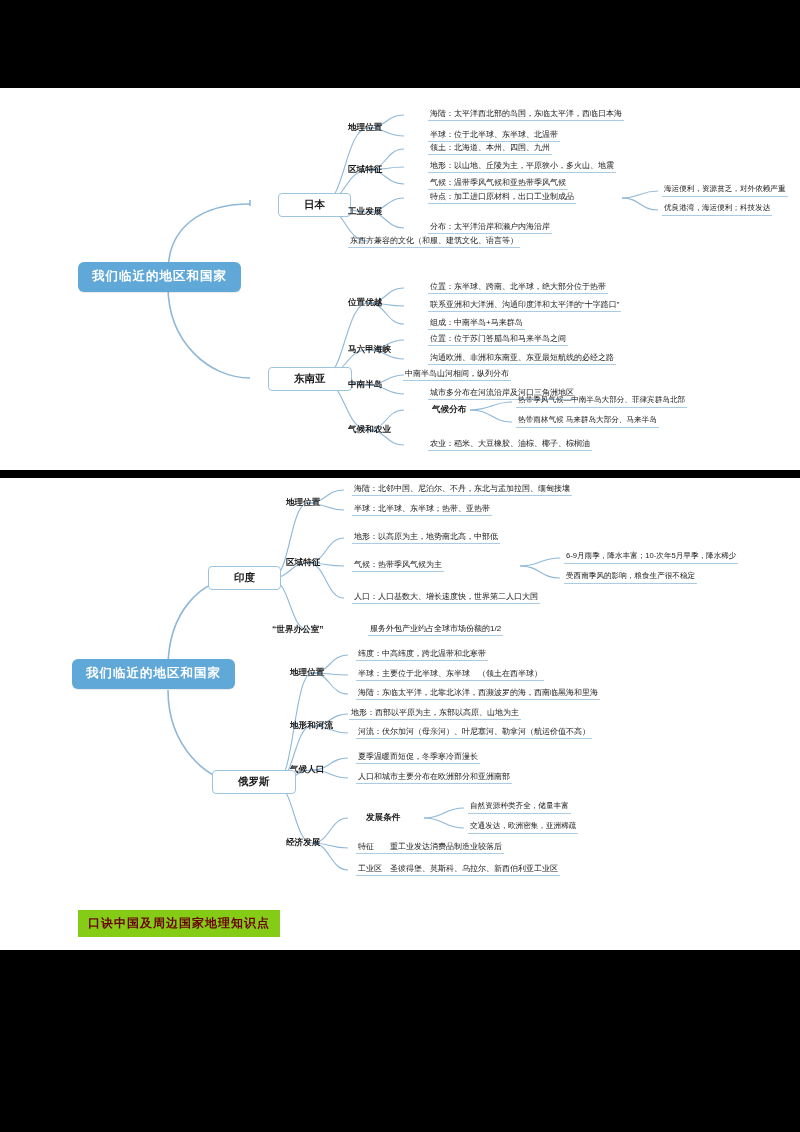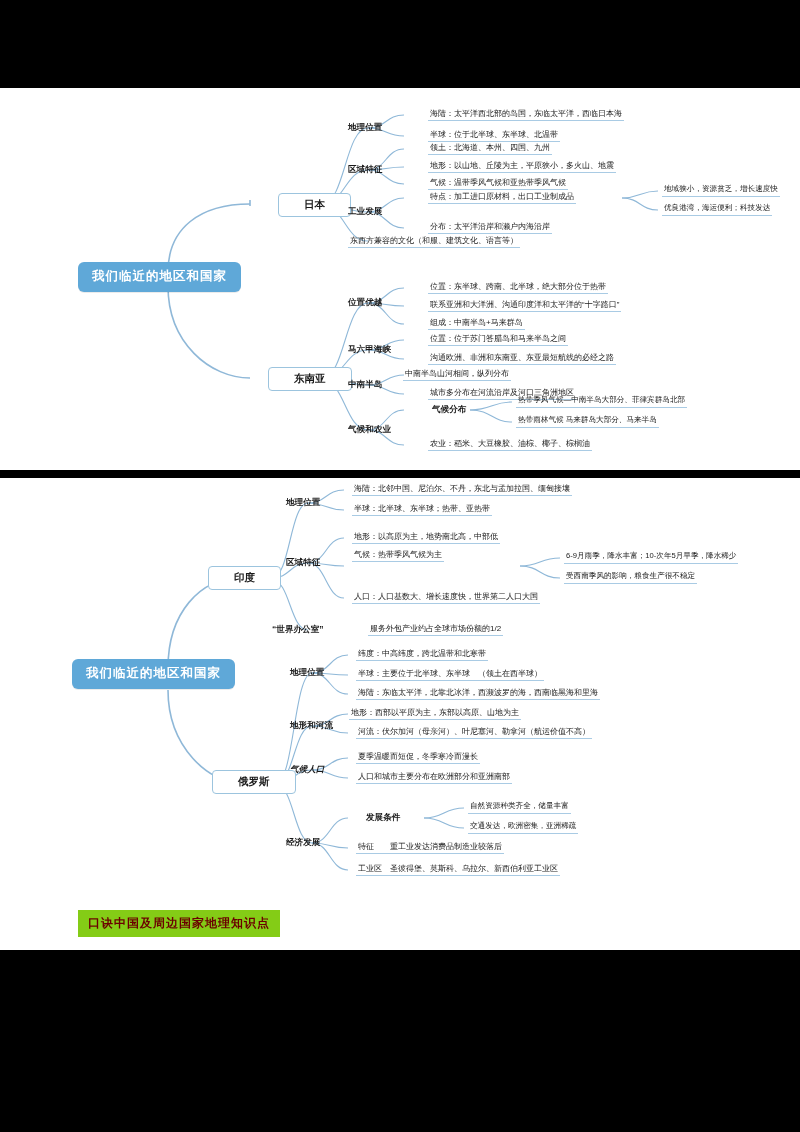--- a/index.html
+++ b/index.html
@@ -121,21 +121,21 @@
     <div class="node l3" style="left:428px;top:42px;">半球：位于北半球、东半球、北温带</div>
 
     <div class="node l2" style="left:348px;top:77px;">区域特征</div>
     <div class="node l3" style="left:428px;top:55px;">领土：北海道、本州、四国、九州</div>
     <div class="node l3" style="left:428px;top:73px;">地形：以山地、丘陵为主，平原狭小，多火山、地震</div>
     <div class="node l3" style="left:428px;top:90px;">气候：温带季风气候和亚热带季风气候</div>
 
     <div class="node l2" style="left:348px;top:119px;">工业发展</div>
     <div class="node l3" style="left:428px;top:104px;">特点：加工进口原材料，出口工业制成品</div>
     <div class="node l3" style="left:428px;top:134px;">分布：太平洋沿岸和濑户内海沿岸</div>
-    <div class="node l4" style="left:662px;top:97px;">地域狭小，资源贫乏，增长速度快</div>
+    <div class="node l4" style="left:662px;top:97px;">海运便利，资源贫乏，对外依赖严重</div>
     <div class="node l4" style="left:662px;top:116px;">优良港湾，海运便利；科技发达</div>
 
     <div class="node l3" style="left:348px;top:148px;">东西方兼容的文化（和服、建筑文化、语言等）</div>
 
     <div class="node l2" style="left:348px;top:210px;">位置优越</div>
     <div class="node l3" style="left:428px;top:194px;">位置：东半球、跨南、北半球，绝大部分位于热带</div>
     <div class="node l3" style="left:428px;top:212px;">联系亚洲和大洋洲、沟通印度洋和太平洋的“十字路口”</div>
     <div class="node l3" style="left:428px;top:230px;">组成：中南半岛+马来群岛</div>
 
     <div class="node l2" style="left:348px;top:257px;">马六甲海峡</div>
@@ -201,38 +201,38 @@
 
     <div class="node l1" style="left:208px;top:88px;">印度</div>
     <div class="node l1" style="left:212px;top:292px;">俄罗斯</div>
 
     <div class="node l2" style="left:286px;top:20px;">地理位置</div>
     <div class="node l3" style="left:352px;top:6px;">海陆：北邻中国、尼泊尔、不丹，东北与孟加拉国、缅甸接壤</div>
     <div class="node l3" style="left:352px;top:26px;">半球：北半球、东半球；热带、亚热带</div>
 
     <div class="node l2" style="left:286px;top:80px;">区域特征</div>
     <div class="node l3" style="left:352px;top:54px;">地形：以高原为主，地势南北高，中部低</div>
-    <div class="node l3" style="left:352px;top:72px;">气候：热带季风气候为主</div>
+    <div class="node l3" style="left:352px;top:82px;">气候：热带季风气候为主</div>
     <div class="node l3" style="left:352px;top:114px;">人口：人口基数大、增长速度快，世界第二人口大国</div>
     <div class="node l4" style="left:564px;top:74px;">6-9月雨季，降水丰富；10-次年5月旱季，降水稀少</div>
     <div class="node l4" style="left:564px;top:94px;">受西南季风的影响，粮食生产很不稳定</div>
 
     <div class="node l2" style="left:272px;top:147px;">“世界办公室”</div>
     <div class="node l3" style="left:368px;top:146px;">服务外包产业约占全球市场份额的1/2</div>
 
     <div class="node l2" style="left:290px;top:190px;">地理位置</div>
     <div class="node l3" style="left:356px;top:171px;">纬度：中高纬度，跨北温带和北寒带</div>
     <div class="node l3" style="left:356px;top:191px;">半球：主要位于北半球、东半球　（领土在西半球）</div>
     <div class="node l3" style="left:356px;top:210px;">海陆：东临太平洋，北靠北冰洋，西濒波罗的海，西南临黑海和里海</div>
 
     <div class="node l2" style="left:290px;top:243px;">地形和河流</div>
     <div class="node l3" style="left:349px;top:230px;">地形：西部以平原为主，东部以高原、山地为主</div>
     <div class="node l3" style="left:356px;top:249px;">河流：伏尔加河（母亲河）、叶尼塞河、勒拿河（航运价值不高）</div>
 
-    <div class="node l2" style="left:290px;top:287px;font-style:italic;">气候人口</div>
+    <div class="node l2" style="left:290px;top:287px;">气候人口</div>
     <div class="node l3" style="left:356px;top:274px;">夏季温暖而短促，冬季寒冷而漫长</div>
     <div class="node l3" style="left:356px;top:294px;">人口和城市主要分布在欧洲部分和亚洲南部</div>
 
     <div class="node l2" style="left:286px;top:360px;">经济发展</div>
     <div class="node l2" style="left:366px;top:335px;">发展条件</div>
     <div class="node l4" style="left:468px;top:324px;">自然资源种类齐全，储量丰富</div>
     <div class="node l4" style="left:468px;top:344px;">交通发达，欧洲密集，亚洲稀疏</div>
     <div class="node l3" style="left:356px;top:364px;">特征　　重工业发达消费品制造业较落后</div>
     <div class="node l3" style="left:356px;top:386px;">工业区　圣彼得堡、莫斯科、乌拉尔、新西伯利亚工业区</div>
   </div>

